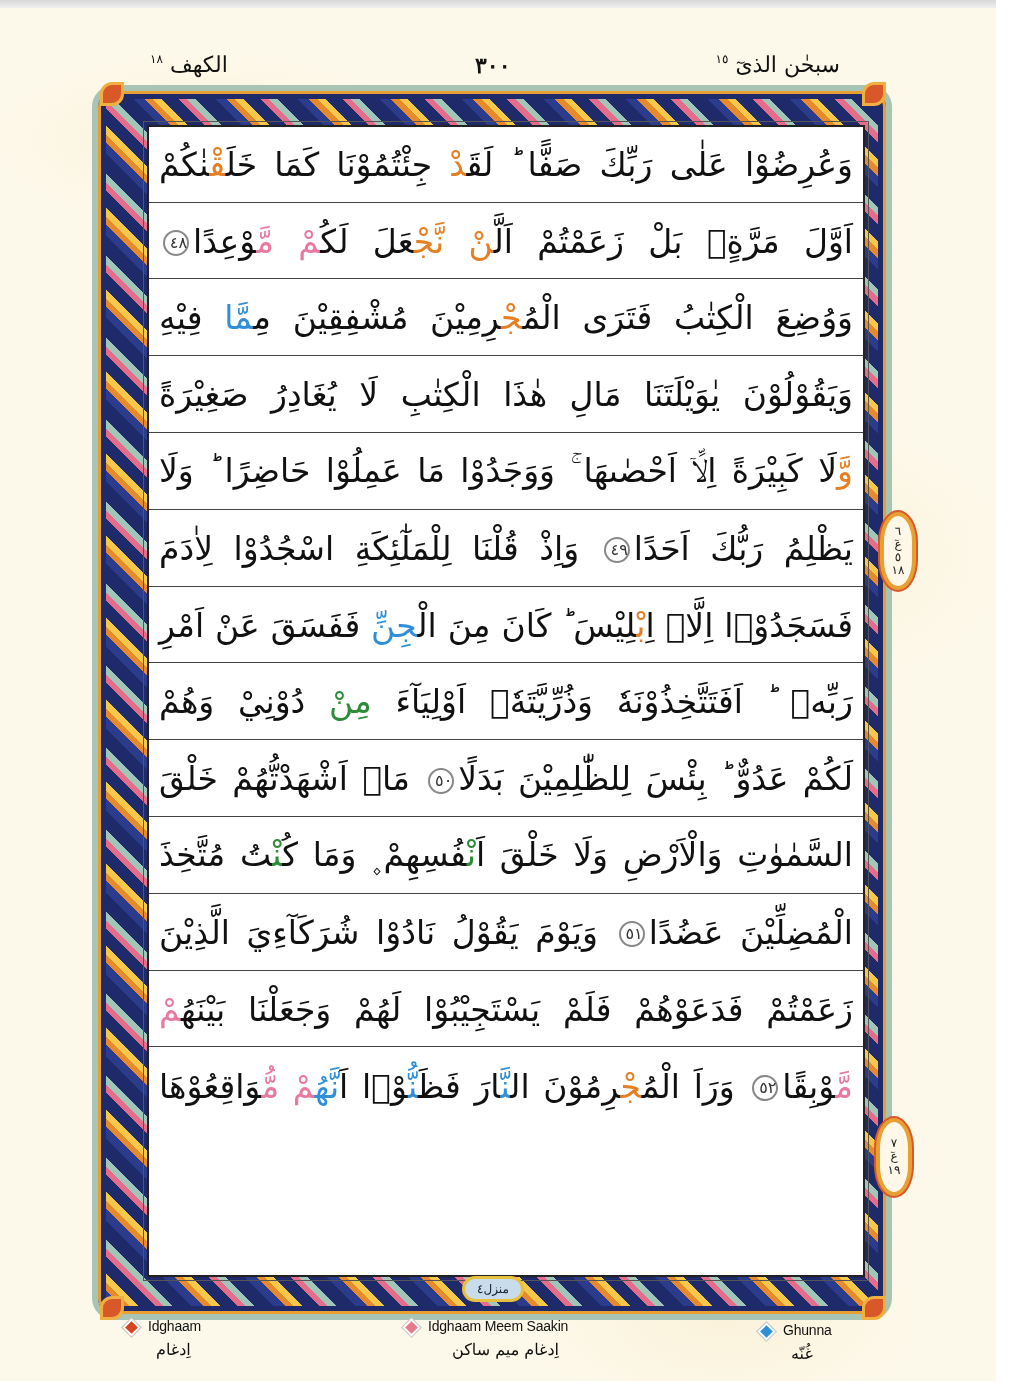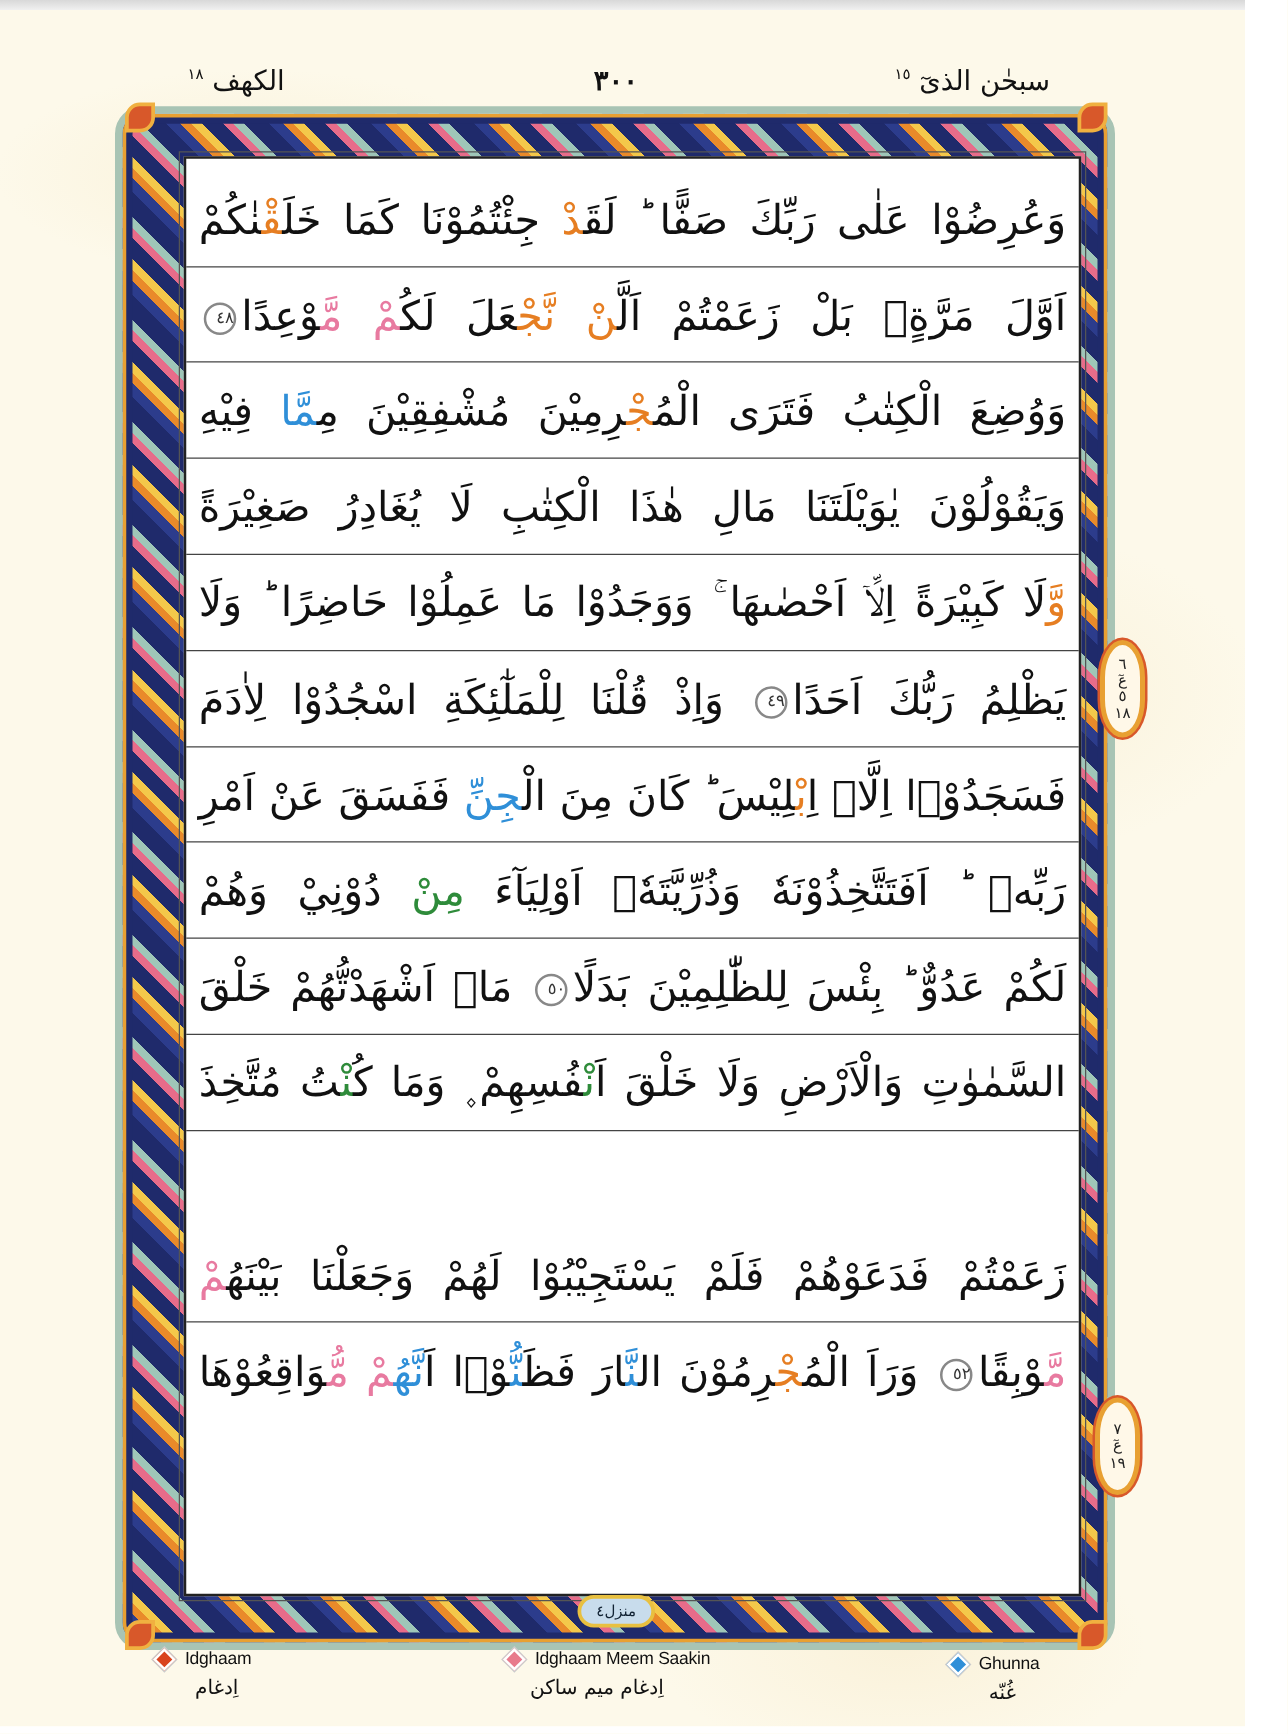--- a/index.html
+++ b/index.html
@@ -75,32 +75,31 @@
     border-bottom: 1.5px solid #444;
     direction: rtl;
     display: flex; align-items: center; justify-content: space-between;
     padding: 0 10px;
     font-family: "DejaVu Sans", sans-serif;
     font-size: 33px;
     color: #111;
     white-space: nowrap;
     overflow: hidden;
     letter-spacing: 0;
-    margin-top: 11px;
   }
   .verse-line:last-child { border-bottom: none; }
   .verse-line .txt { display: inline-block; width: 100%; text-align: justify; text-align-last: justify; }
   .c-idghaam { color: #e67e22; }
   .c-meem { color: #e87aa0; }
   .c-ghunna { color: #2f8fd8; }
   .c-ikhfa { color: #2e8b3a; }
   .ayah-mark {
     display: inline-block; width: 26px; height: 26px;
     border: 2px solid #888; border-radius: 50%;
-    font-size: 13px; line-height: 22px; text-align: center;
+    font-size: 16px; line-height: 22px; text-align: center;
     color: #333; vertical-align: middle; margin: 0 4px;
     background: #fff;
   }
 
   
   .side-marker {
     position: absolute; width: 36px; height: 78px;
     background: #fff8e8;
     border: 4px solid #e8a032;
     border-radius: 18px / 30px;
@@ -180,20 +179,23 @@
     </div>
     <div class="verse-line" style="top: 537.6px;">
       <span class="txt"><span>رَبِّهٖ ؕ اَفَتَتَّخِذُوْنَهٗ وَذُرِّيَّتَهٗۤ اَوْلِيَآءَ </span><span class="c-ikhfa">مِنْ</span><span> دُوْنِيْ وَهُمْ</span></span>
     </div>
     <div class="verse-line" style="top: 614.4px;">
       <span class="txt"><span>لَكُمْ عَدُوٌّ ؕ بِئْسَ لِلظّٰلِمِيْنَ بَدَلًا</span><span class="ayah-mark">٥٠</span><span> مَاۤ اَشْهَدْتُّهُمْ خَلْقَ</span></span>
     </div>
     <div class="verse-line" style="top: 691.2px;">
       <span class="txt"><span>السَّمٰوٰتِ وَالْاَرْضِ وَلَا خَلْقَ اَ</span><span class="c-ikhfa">نْ</span><span>فُسِهِمْ ۪ وَمَا كُ</span><span class="c-ikhfa">نْ</span><span>تُ مُتَّخِذَ</span></span>
     </div>
+    <div class="verse-line" style="top: 768px;">
+      <span class="txt"><span>الْمُضِلِّيْنَ عَضُدًا</span><span class="ayah-mark">٥١</span><span> وَيَوْمَ يَقُوْلُ نَادُوْا شُرَكَآءِيَ الَّذِيْنَ</span></span>
+    </div>
     <div class="verse-line" style="top: 844.8px;">
       <span class="txt"><span>زَعَمْتُمْ فَدَعَوْهُمْ فَلَمْ يَسْتَجِيْبُوْا لَهُمْ وَجَعَلْنَا بَيْنَهُ</span><span class="c-meem">مْ</span></span>
     </div>
     <div class="verse-line" style="top: 921.6px;">
       <span class="txt"><span class="c-meem">مَّ</span><span>وْبِقًا</span><span class="ayah-mark">٥٢</span><span> وَرَاَ الْمُ</span><span class="c-idghaam">جْ</span><span>رِمُوْنَ ال</span><span class="c-ghunna">نَّ</span><span>ارَ فَظَ</span><span class="c-ghunna">نُّ</span><span>وْۤا اَ</span><span class="c-ghunna">نَّهُ</span><span class="c-meem">مْ مُّ</span><span>وَاقِعُوْهَا</span></span>
     </div>
   </div>
 
 <div class="side-marker" style="left:880px;top:512px;">
   <span>٦</span>
@@ -210,19 +212,19 @@
 <div class="manzil">منزل٤</div>
 
 <div class="legend-item" style="left:120px;top:1318px;">
   <div class="legend-diamond" style="left: 5px; top: 3px; background: rgb(217, 67, 30);" id="ld0"></div>
   <div class="legend-label" style="left:28px;top:0px;">Idghaam</div>
   <div class="legend-ar" style="left:36px;top:22px;">اِدغام</div>
 </div>
 <div class="legend-item" style="left:400px;top:1318px;">
   <div class="legend-diamond" style="left: 5px; top: 3px; background: rgb(232, 122, 140);" id="ld1"></div>
   <div class="legend-label" style="left:28px;top:0px;">Idghaam Meem Saakin</div>
-  <div class="legend-ar" style="left:24px;top:22px;text-align:right;">اِدغام میم ساکن</div>
+  <div class="legend-ar" style="left:52px;top:22px;text-align:right;">اِدغام میم ساکن</div>
 </div>
 <div class="legend-item" style="left:755px;top:1322px;">
   <div class="legend-diamond" style="left: 5px; top: 3px; background: rgb(47, 143, 216);" id="ld2"></div>
   <div class="legend-label" style="left:28px;top:0px;">Ghunna</div>
   <div class="legend-ar" style="left:36px;top:22px;">غُنّه</div>
 </div>
 
 </body></html>

